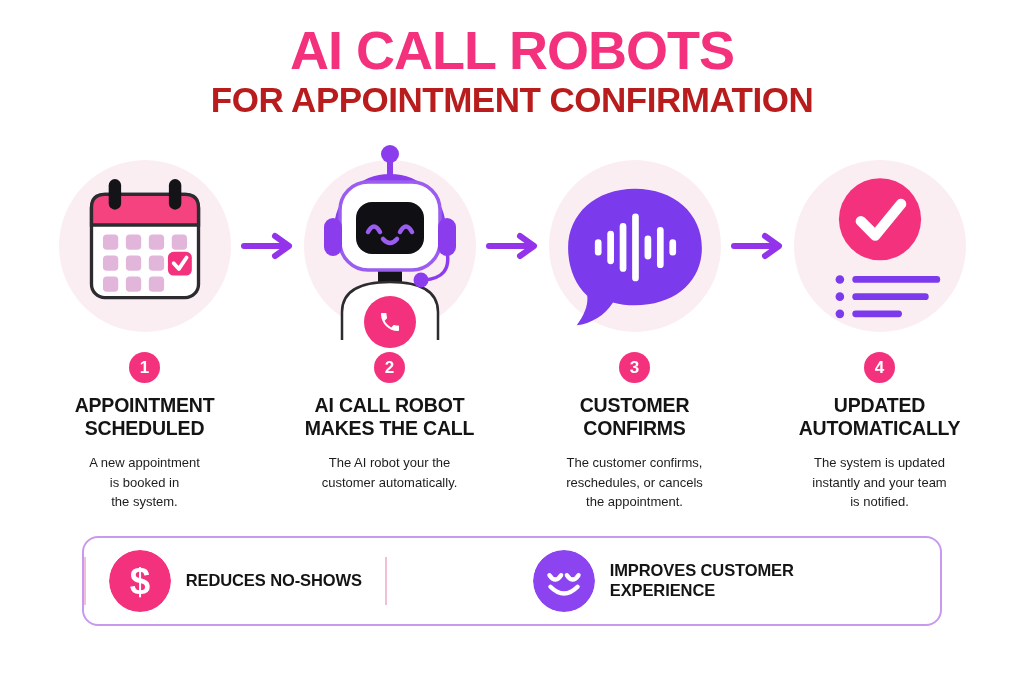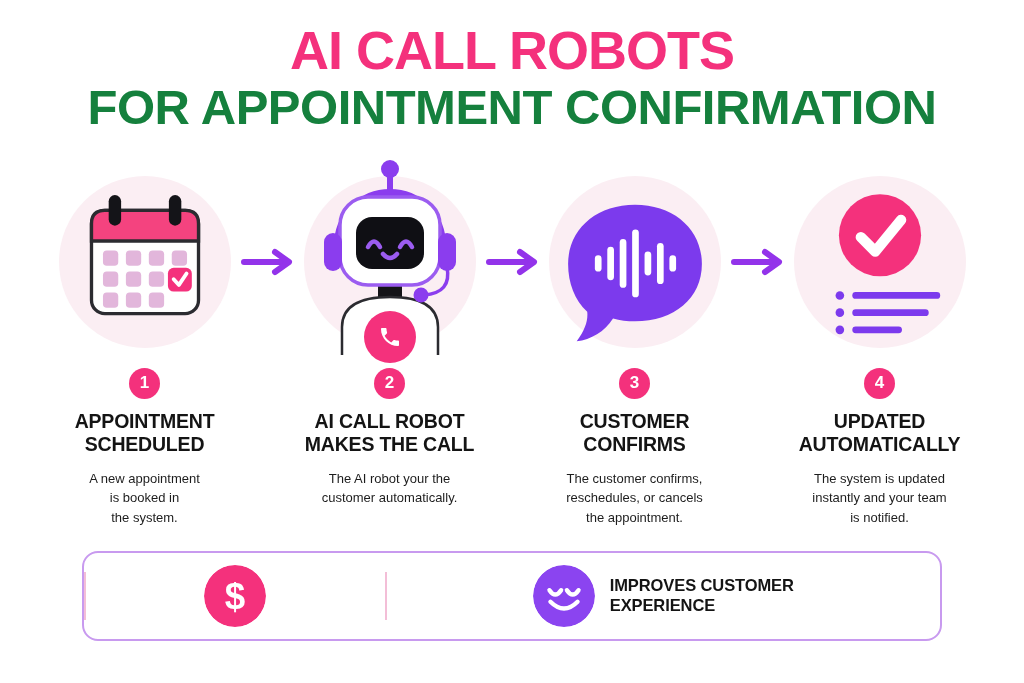--- a/index.html
+++ b/index.html
@@ -4,22 +4,22 @@
 <style>
   * { margin:0; padding:0; box-sizing:border-box; }
   html,body { width:1024px; height:683px; background:#ffffff;
     font-family:"Liberation Sans", sans-serif; overflow:hidden; }
   .page { position:relative; width:1024px; height:539px; background:#fff; }
 
   
   .header { padding-top:22px; text-align:center; }
   .title-line1 { font-size:54px; font-weight:800; letter-spacing:-1px;
     color:#F4317C; line-height:1.05; }
-  .title-line2 { font-size:49px; font-weight:800; letter-spacing:-0.5px;
-    color:#15803d; line-height:1.08; margin-top:2px; }
+  .title-line2 { font-size:35px; font-weight:800; letter-spacing:-0.5px;
+    color:#b91c1c; line-height:1.08; margin-top:2px; }
 
   
   .steps { position:relative; width:980px; margin:42px auto 0; }
   .icons-row, .text-row { display:grid; grid-template-columns:repeat(4,1fr); }
   .icon-cell { display:flex; justify-content:center; }
   .big-circle { position:relative; width:172px; height:172px; border-radius:50%;
     background:#FBEEF3; }
   .big-circle svg.step-ill { position:absolute; left:50%; top:50%;
     transform:translate(-50%,-50%); overflow:visible; }
 
@@ -202,20 +202,21 @@
   <div class="benefits-bar">
 
 
     <div class="benefit-divider"></div>
 
     <div class="benefit benefit-2">
       <svg class="benefit-icon-circle" viewBox="0 0 64 64">
         <circle cx="32" cy="32" r="32" fill="#F4317C"></circle>
         <text x="32" y="45" text-anchor="middle" font-family="Liberation Sans, sans-serif" font-size="38" font-weight="bold" fill="#ffffff">$</text>
       </svg>
+      <div class="benefit-label">REDUCES NO-SHOWS</div>
     </div>
 
     <div class="benefit-divider"></div>
 
     <div class="benefit benefit-3">
       <svg class="benefit-icon-circle" viewBox="0 0 64 64">
         <circle cx="32" cy="32" r="32" fill="#8B44F0"></circle>
         <path d="M17 26 Q23 35 29 26" fill="none" stroke="#ffffff" stroke-width="4.5" stroke-linecap="round"></path>
         <path d="M35 26 Q41 35 47 26" fill="none" stroke="#ffffff" stroke-width="4.5" stroke-linecap="round"></path>
         <path d="M18 38 Q32 52 46 38" fill="none" stroke="#ffffff" stroke-width="4.5" stroke-linecap="round"></path>

